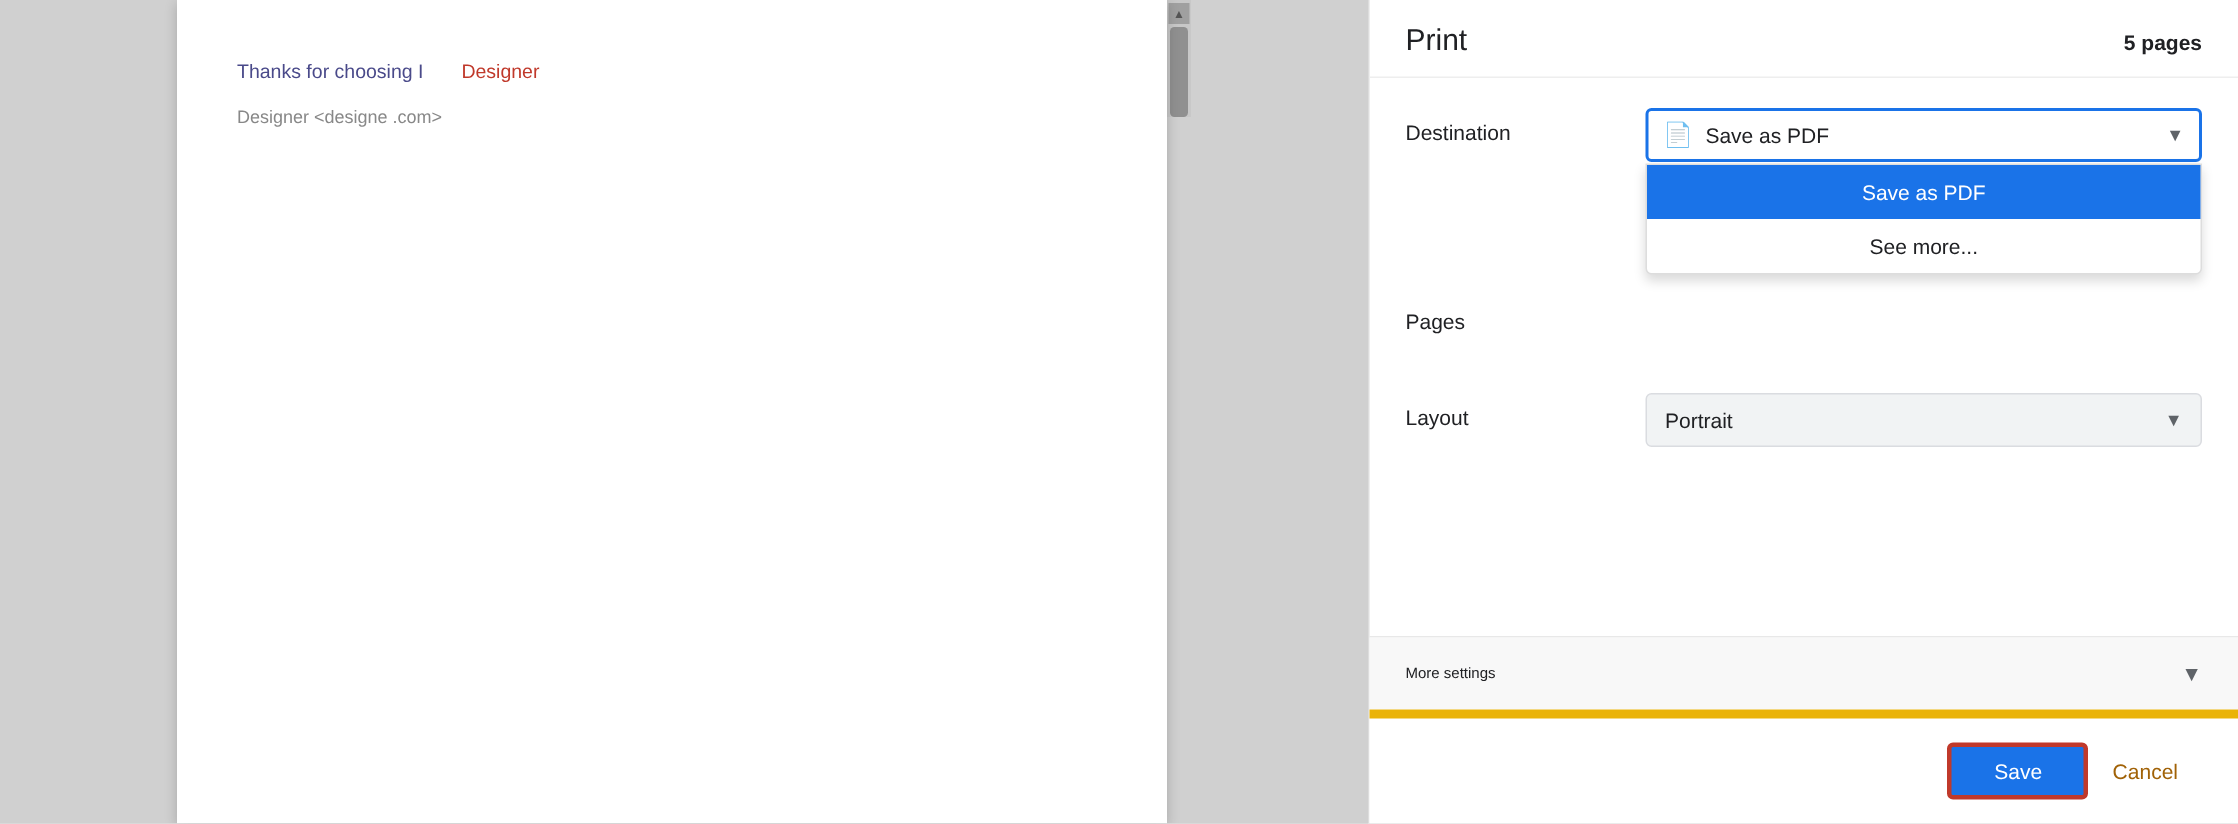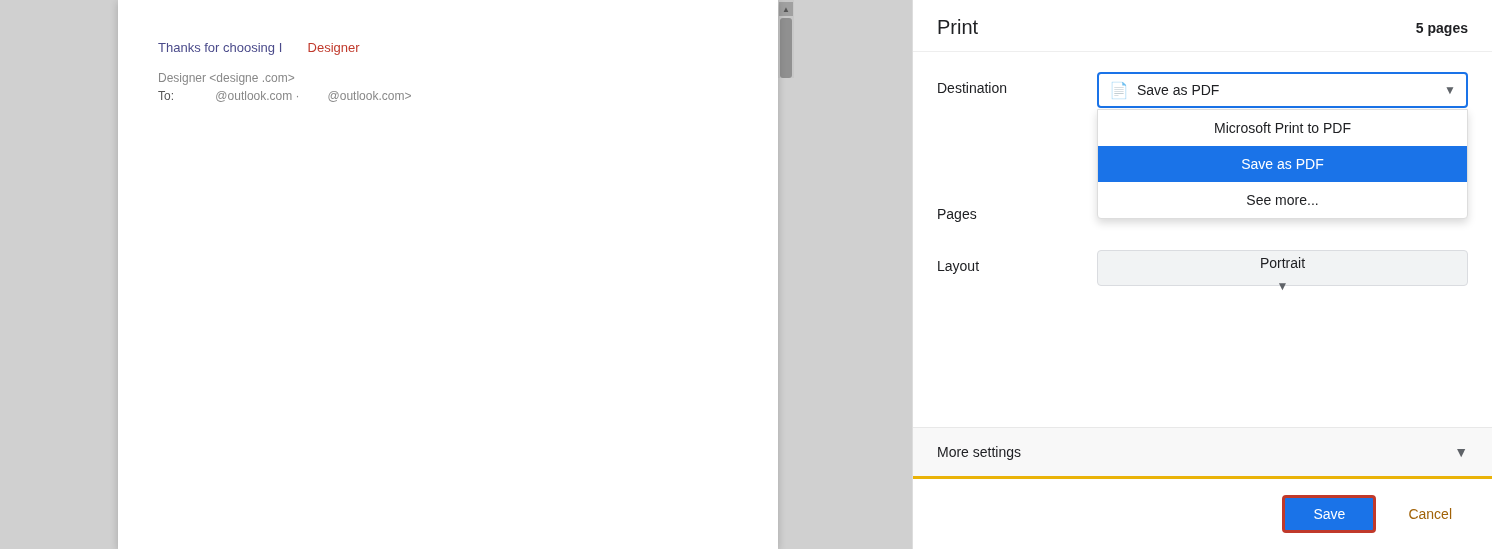--- a/index.html
+++ b/index.html
@@ -129,21 +129,21 @@
 
     
     .print-settings {
       padding: 20px 24px;
       flex: 1;
     }
 
     .setting-row {
       display: flex;
       align-items: flex-start;
-      margin-bottom: 28px;
+      margin-bottom: 40px;
       position: relative;
     }
 
     .setting-label {
       width: 160px;
       font-size: 14px;
       color: #202124;
       padding-top: 8px;
       flex-shrink: 0;
     }
@@ -215,26 +215,25 @@
 
     
     .dropdown-simple {
       width: 100%;
       height: 36px;
       border: 1px solid #dadce0;
       border-radius: 4px;
       background: #f1f3f4;
       display: flex;
       align-items: center;
-      padding: 4px 12px;
+      padding: 14px 12px;
       cursor: pointer;
       font-size: 14px;
       color: #202124;
       gap: 8px;
-      flex-direction: column;
     }
 
     .dropdown-simple .select-text {
       flex: 1;
     }
 
     .dropdown-simple .chevron {
       color: #5f6368;
       font-size: 12px;
     }
@@ -250,37 +249,37 @@
     .more-settings-row {
       display: flex;
       align-items: center;
       justify-content: space-between;
       padding: 16px 24px;
       background: #f8f8f8;
       cursor: pointer;
     }
 
     .more-settings-label {
-      font-size: 14px;
+      font-size: 10px;
       color: #202124;
     }
 
     .more-settings-chevron {
       font-size: 14px;
       color: #5f6368;
     }
 
     
     .print-footer {
       padding: 16px 24px;
       display: flex;
       justify-content: flex-end;
-      gap: 16px;
-      align-items: center;
-      border-top: 3px solid #eab308;
+      gap: 0;
+      align-items: center;
+      border-top: 6px solid #eab308;
       background: #fff;
     }
 
     .btn-save {
       background: #1a73e8;
       color: #ffffff;
       border: 3px solid #c0392b;
       border-radius: 4px;
       padding: 8px 28px;
       font-size: 14px;
@@ -306,27 +305,20 @@
   <div class="page-preview">
     <div class="preview-content">
       <div class="preview-line1">
         <span>Thanks for choosing I</span>
         &nbsp;&nbsp;&nbsp;&nbsp;&nbsp;
         <span class="designer">Designer</span>
       </div>
       <div class="preview-line2">
         <span>Designer &lt;designe                .com&gt;</span>
       </div>
-      <div class="preview-line3">
-        <span class="preview-label">To:</span>
-        &nbsp;&nbsp;&nbsp;&nbsp;&nbsp;&nbsp;&nbsp;&nbsp;&nbsp;&nbsp;
-        <span>@outlook.com ·</span>
-        &nbsp;&nbsp;&nbsp;&nbsp;&nbsp;&nbsp;
-        <span>@outlook.com&gt;</span>
-      </div>
     </div>
   </div>
 
   <div class="scrollbar-track">
     <div class="scrollbar-arrow">▲</div>
     <div class="scrollbar-thumb"></div>
   </div>
 </div>
 
 <div class="print-panel">
@@ -342,23 +334,20 @@
       <div class="setting-label">Destination</div>
       <div class="setting-control destination-wrapper">
 
         <div class="dropdown-select">
           <span class="doc-icon">📄</span>
           <span class="select-text">Save as PDF</span>
           <span class="chevron">▼</span>
         </div>
 
         <div class="dropdown-menu">
-          <div class="dropdown-item">
-            <span>Microsoft Print to PDF</span>
-          </div>
           <div class="dropdown-item selected">
             <span>Save as PDF</span>
           </div>
           <div class="dropdown-item">
             <span>See more...</span>
           </div>
         </div>
       </div>
     </div>
 

